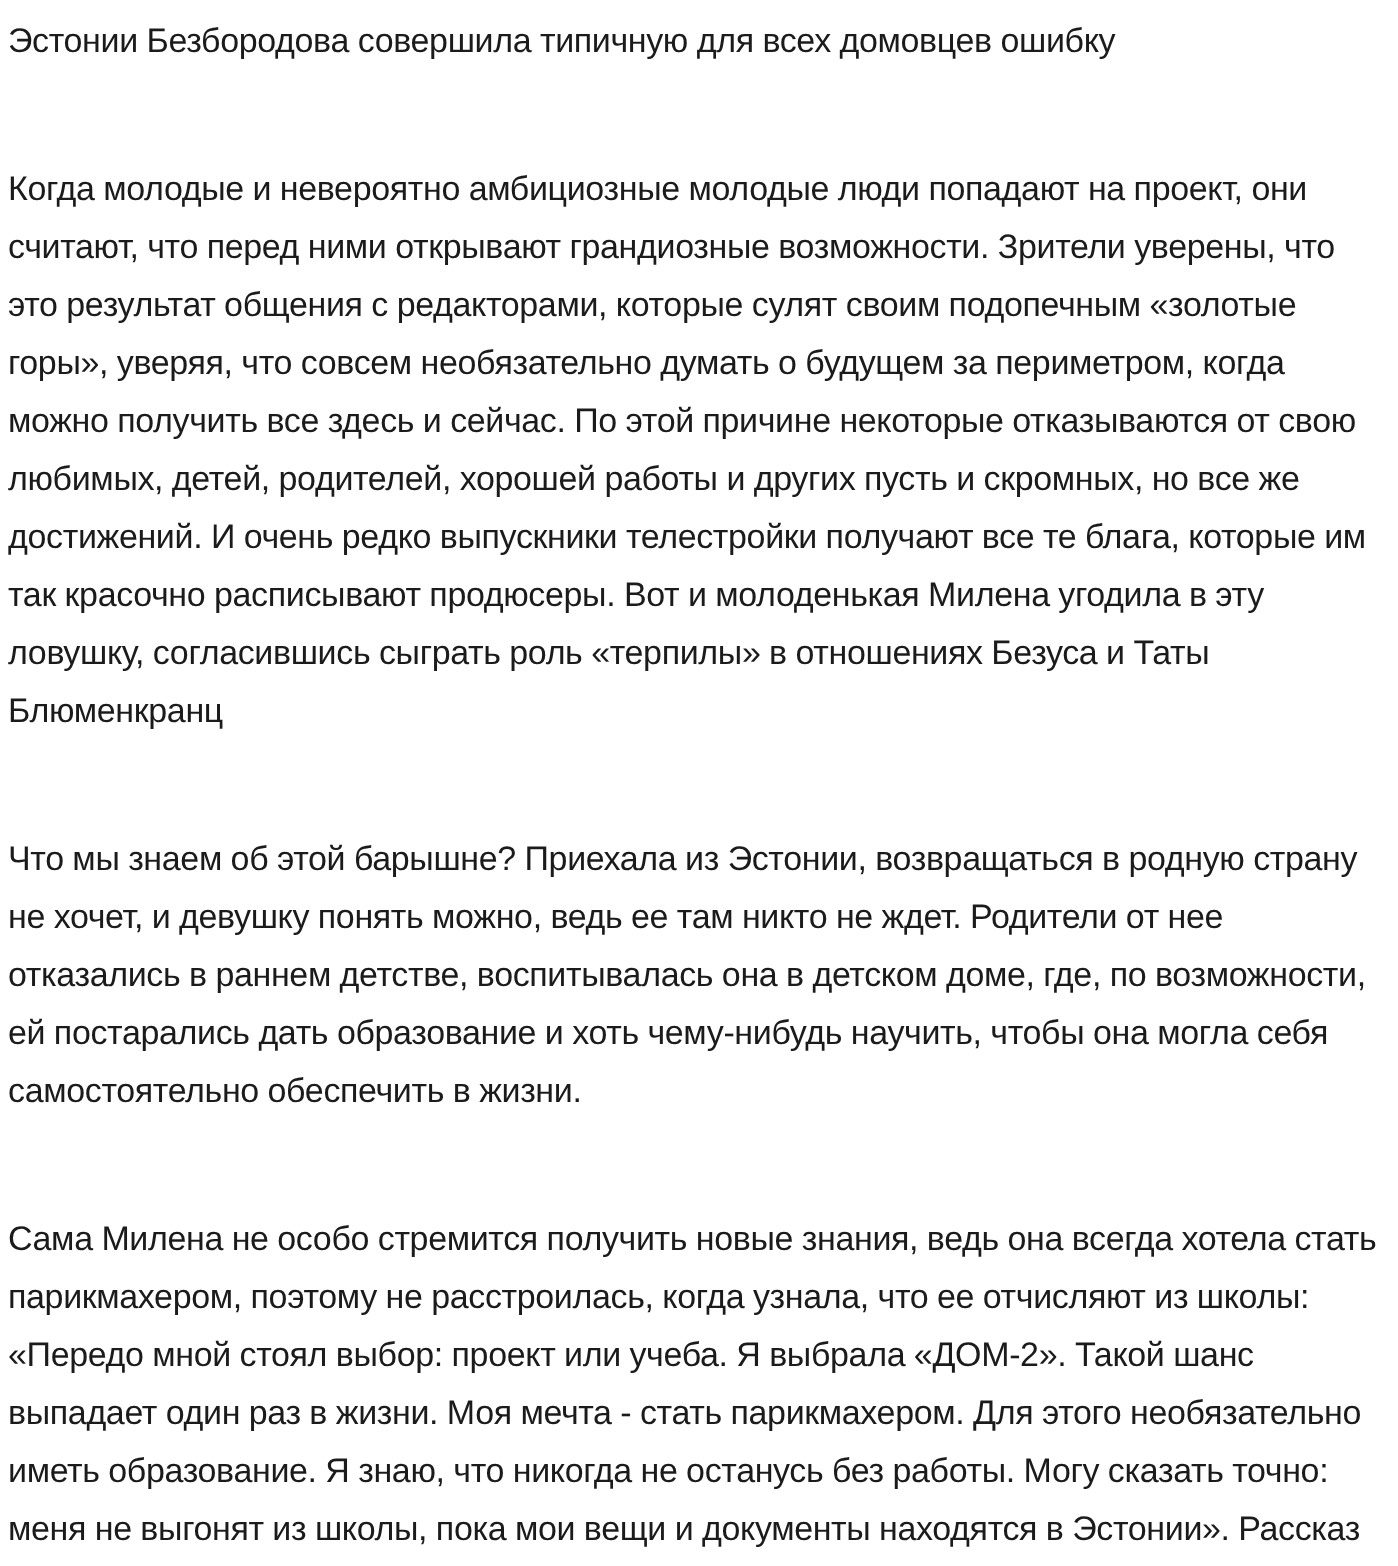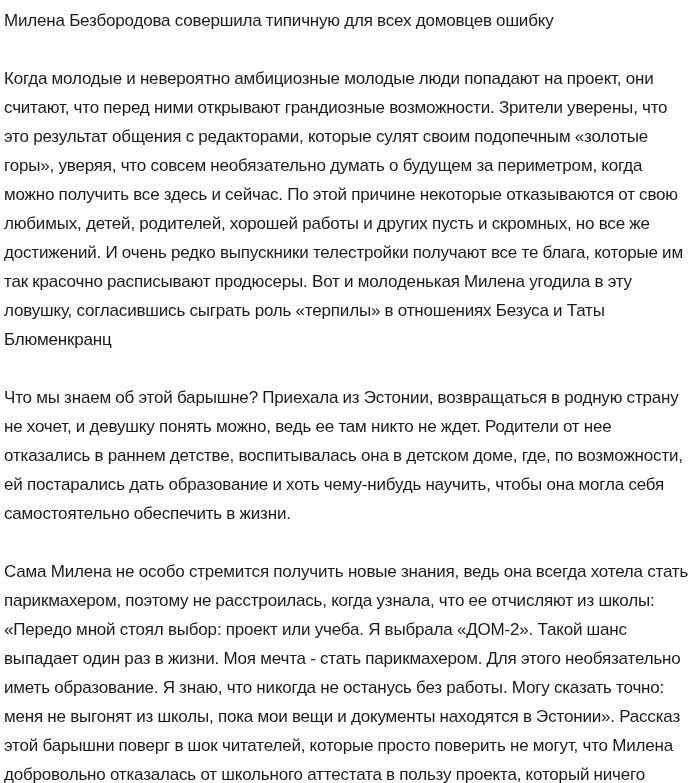--- a/index.html
+++ b/index.html
@@ -30,34 +30,34 @@
     color: #1b1b1b;
     text-align: left;
     letter-spacing: -0.18px;
     word-spacing: -0.2px;
     white-space: pre-wrap;
     -webkit-font-smoothing: antialiased;
   }
 
   
   .text-block + .text-block {
-    margin-top: 29px;
+    margin-top: 45px;
   }
 
   
   #headline {
     font-weight: 400;
   }
 </style>
 </head>
 <body>
 
 <div id="article-page">
 
-  <div class="text-block" id="headline">Милена Безбородова совершила типичную для всех домовцев ошибку</div>
+  <div class="text-block" id="headline">Эстонии Безбородова совершила типичную для всех домовцев ошибку</div>
 
   <div class="text-block">Когда молодые и невероятно амбициозные молодые люди попадают на проект, они считают, что перед ними открывают грандиозные возможности. Зрители уверены, что это результат общения с редакторами, которые сулят своим подопечным «золотые горы», уверяя, что совсем необязательно думать о будущем за периметром, когда можно получить все здесь и сейчас. По этой причине некоторые отказываются от свою любимых, детей, родителей, хорошей работы и других пусть и скромных, но все же достижений. И очень редко выпускники телестройки получают все те блага, которые им так красочно расписывают продюсеры. Вот и молоденькая Милена угодила в эту ловушку, согласившись сыграть роль «терпилы» в отношениях Безуса и Таты Блюменкранц</div>
 
   <div class="text-block">Что мы знаем об этой барышне? Приехала из Эстонии, возвращаться в родную страну не хочет, и девушку понять можно, ведь ее там никто не ждет. Родители от нее отказались в раннем детстве, воспитывалась она в детском доме, где, по возможности, ей постарались дать образование и хоть чему-нибудь научить, чтобы она могла себя самостоятельно обеспечить в жизни.</div>
 
   <div class="text-block">Сама Милена не особо стремится получить новые знания, ведь она всегда хотела стать парикмахером, поэтому не расстроилась, когда узнала, что ее отчисляют из школы: «Передо мной стоял выбор: проект или учеба. Я выбрала «ДОМ-2». Такой шанс выпадает один раз в жизни. Моя мечта - стать парикмахером. Для этого необязательно иметь образование. Я знаю, что никогда не останусь без работы. Могу сказать точно: меня не выгонят из школы, пока мои вещи и документы находятся в Эстонии». Рассказ этой барышни поверг в шок читателей, которые просто поверить не могут, что Милена добровольно отказалась от школьного аттестата в пользу проекта, который ничего хорошего ей не даст. Поэтому ей советуют сначала решить все вопросы со школой и только потом думать о съемках, приведя в пример десятки молодых людей, которые забросили учебу ради реалити-шоу, о чем позже очень пожалели.</div>
 
 </div>
 
 </body></html>

